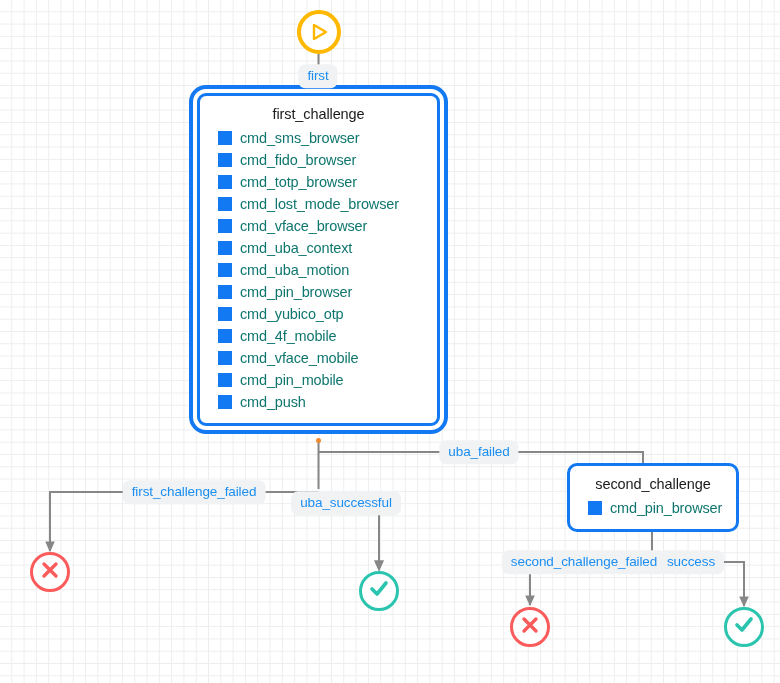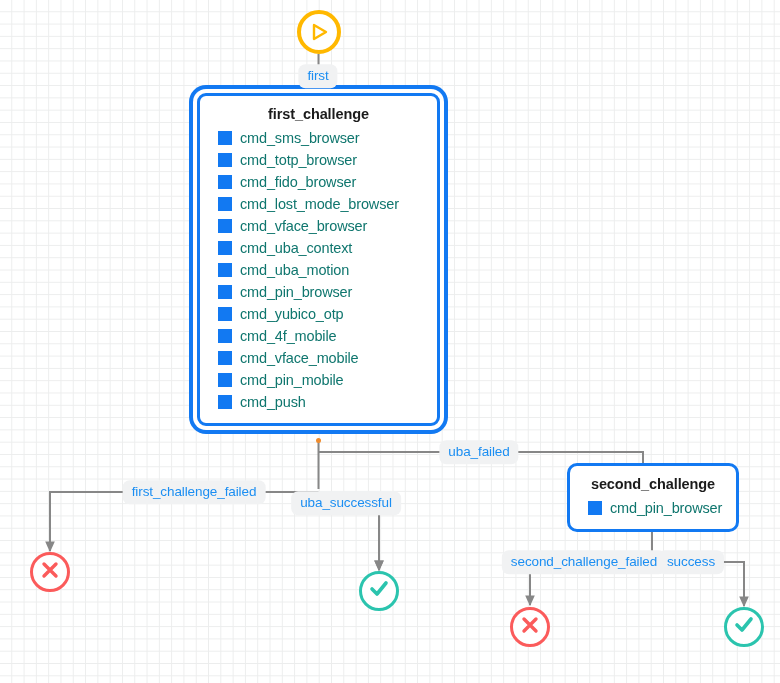--- a/index.html
+++ b/index.html
@@ -64,21 +64,21 @@
     border-radius: 10px;
     box-sizing: border-box;
     padding: 8px 10px 10px 10px;
   }
   .node.selected {
     box-shadow: 0 0 0 4px #ffffff, 0 0 0 8px #1279F2;
     border-radius: 9px;
   }
   .node-title {
     text-align: center;
-    font-weight: bold;
+    font-weight: normal;
     font-size: 14.5px;
     color: #1b1b1b;
     letter-spacing: -0.1px;
     margin: 2px 0 5px 0;
     white-space: nowrap;
   }
   .node-row {
     display: flex;
     align-items: center;
     height: 22px;
@@ -159,25 +159,25 @@
 
   <div class="node selected" id="first-challenge-node" style="left:197px; top:93px; width:243px;">
     <div class="node-title">first_challenge</div>
 
     <div class="node-row">
       <span class="row-box"></span>
       <span class="row-label">cmd_sms_browser</span>
     </div>
     <div class="node-row">
       <span class="row-box"></span>
+      <span class="row-label">cmd_fido_browser</span>
+    </div>
+    <div class="node-row">
+      <span class="row-box"></span>
       <span class="row-label">cmd_totp_browser</span>
-    </div>
-    <div class="node-row">
-      <span class="row-box"></span>
-      <span class="row-label">cmd_fido_browser</span>
     </div>
     <div class="node-row">
       <span class="row-box"></span>
       <span class="row-label">cmd_lost_mode_browser</span>
     </div>
     <div class="node-row">
       <span class="row-box"></span>
       <span class="row-label">cmd_vface_browser</span>
     </div>
     <div class="node-row">

